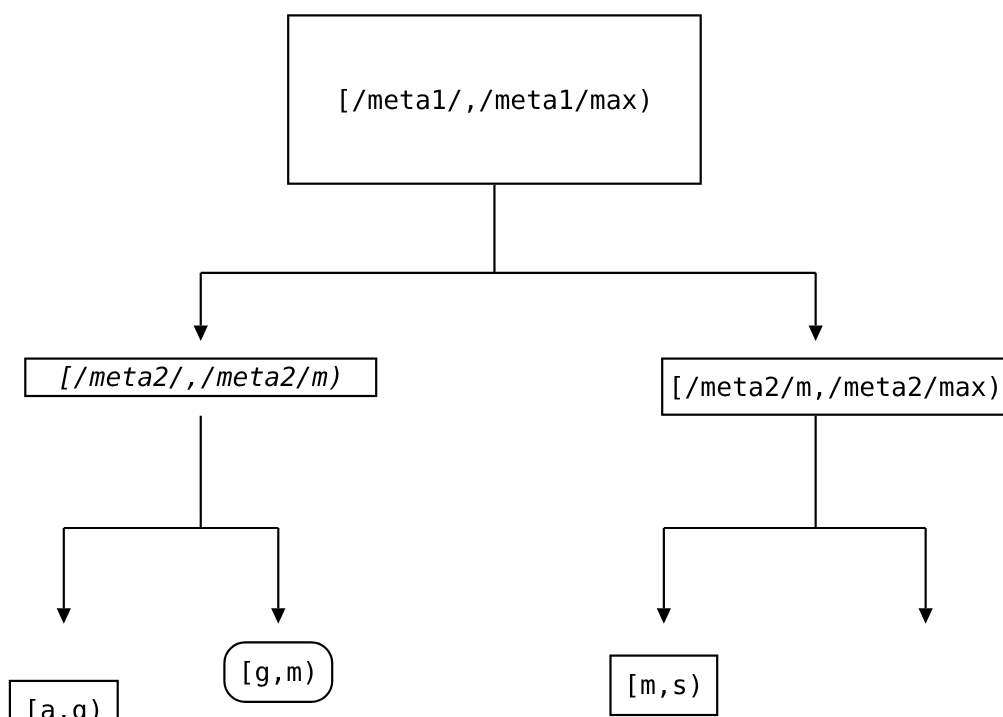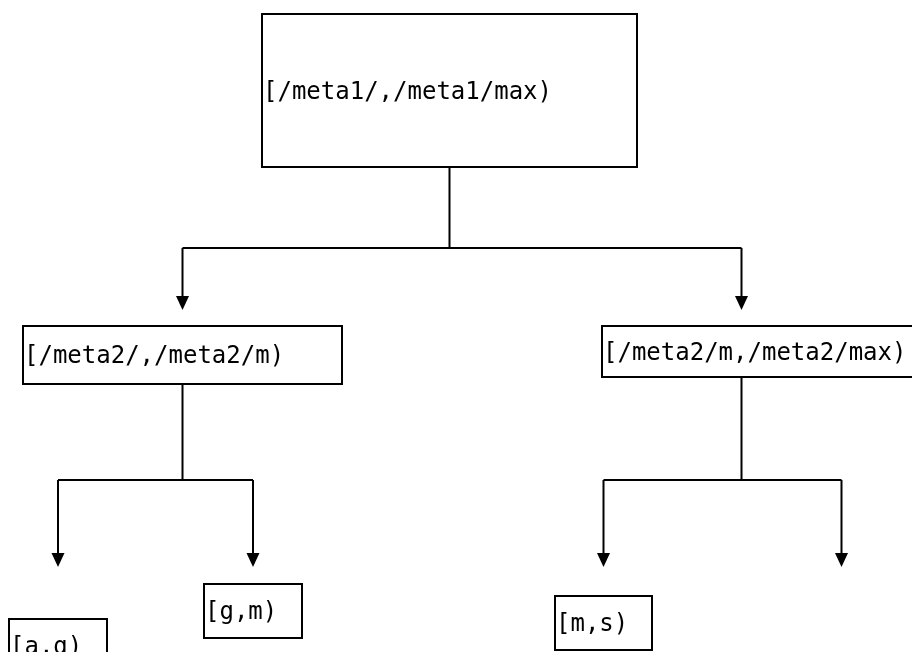--- a/index.html
+++ b/index.html
@@ -31,31 +31,31 @@
     fill: #000000;
     stroke: none;
   }
   .node {
     position: absolute;
     box-sizing: border-box;
     border: 2px solid #000000;
     background: #ffffff;
     display: flex;
     align-items: center;
-    justify-content: flex-start;
+    justify-content: center;
     color: #000000;
     font-size: 24px;
     line-height: 1;
     white-space: nowrap;
   }
   .node-root   { left: 261px; top: 13px;  width: 377px; height: 155px; }
-  .node-left   { left: 22px;  top: 325px; width: 321px; height: 60px; }
+  .node-left   { left: 22px;  top: 325px; width: 321px; height: 36px; font-style: italic; }
   .node-right  { left: 583px; top: 325px; width: 317px; height: 53px; margin-left: 18px; }
   .node-leaf1  { left: 8px;   top: 618px; width: 100px; height: 56px; }
-  .node-leaf2  { left: 203px; top: 583px; width: 100px; height: 56px; }
+  .node-leaf2  { left: 203px; top: 583px; width: 100px; height: 56px; border-radius: 20px; }
   .node-leaf3  { left: 554px; top: 583px; width: 99px;  height: 56px; margin-top: 12px; }
   .node-leaf4  { left: 778px; top: 583px; width: 127px; height: 56px; }
 </style>
 </head>
 <body>
 
 <div class="canvas">
 
   <svg class="edges" viewBox="0 0 912 652" xmlns="http://www.w3.org/2000/svg">
 

